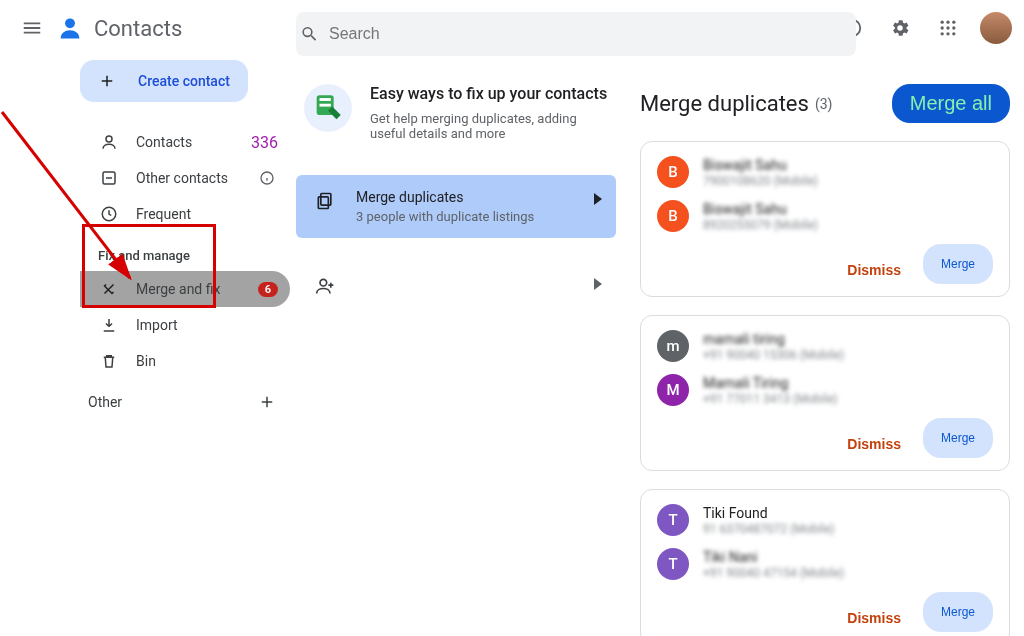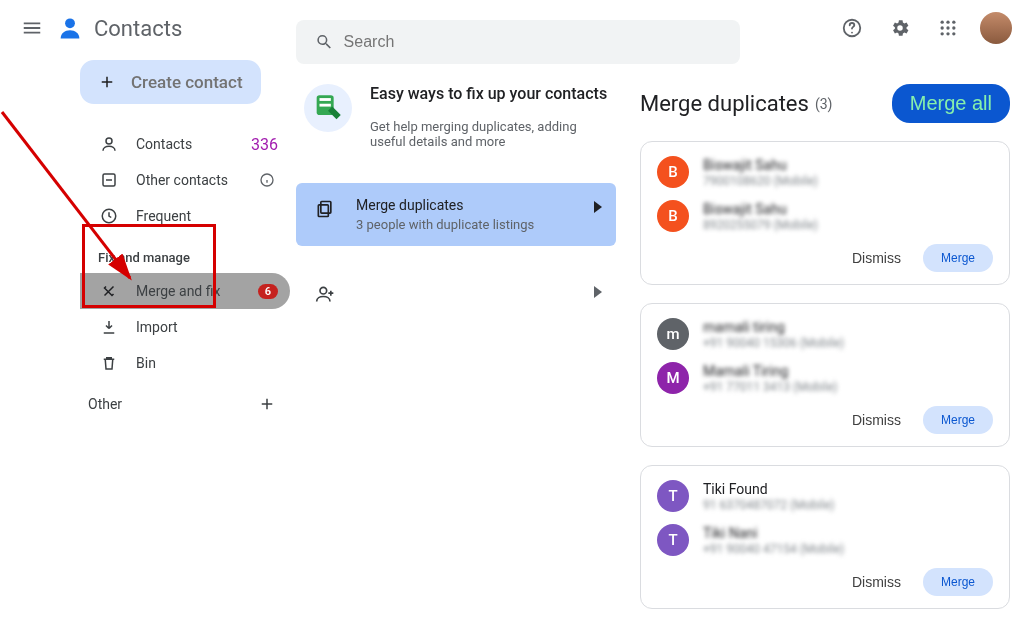--- a/index.html
+++ b/index.html
@@ -3,45 +3,45 @@
 <meta charset="utf-8">
 <style>
   * { box-sizing: border-box; margin: 0; padding: 0; }
   html, body { width: 1024px; height: 636px; font-family: "Google Sans", Roboto, Arial, sans-serif; background: #fff; color: #3c4043; overflow: hidden; }
 
   
   .header { position: relative; display: flex; align-items: center; height: 56px; padding: 0 8px; }
   .menu-btn { width: 48px; height: 48px; display: flex; align-items: center; justify-content: center; border-radius: 50%; cursor: pointer; }
   .logo-wrap { display: flex; align-items: center; gap: 10px; margin-left: 0; }
   .logo-text { font-size: 22px; color: #5f6368; letter-spacing: 0; }
-  .search { position: absolute; left: 296px; top: 20px; width: 444px; height: 44px; background: #f1f3f4; border-radius: 8px; display: flex; align-items: center; padding: 0 19px; }
+  .search { position: absolute; left: 296px; top: 12px; width: 560px; height: 44px; background: #f1f3f4; border-radius: 8px; display: flex; align-items: center; padding: 0 4px; }
   .search input { border: none; background: transparent; font-size: 16px; color: #5f6368; width: 100%; outline: none; }
   .header-right { margin-left: auto; display: flex; align-items: center; gap: 8px; padding-right: 4px; }
   .iconbtn { width: 40px; height: 40px; display: flex; align-items: center; justify-content: center; border-radius: 50%; cursor: pointer; }
   .avatar-img { width: 32px; height: 32px; border-radius: 50%; background: linear-gradient(#c48b6a,#8a5a3e); margin-left: 4px; }
 
   
   .sidebar { position: absolute; left: 80px; top: 60px; width: 210px; }
-  .create-btn { display: inline-flex; align-items: center; gap: 15px; background: #d3e3fd; color: #737373; font-weight: 500; font-size: 17px; padding: 12px 18px; border-radius: 14px; cursor: pointer; }
+  .create-btn { display: inline-flex; align-items: center; gap: 22px; background: #d3e3fd; color: #1d4ed8; font-weight: 500; font-size: 14px; padding: 12px 18px; border-radius: 14px; cursor: pointer; }
   .nav { margin-top: 22px; }
   .nav-item { position: relative; display: flex; align-items: center; height: 36px; padding: 0 12px 0 18px; border-radius: 0 18px 18px 0; font-size: 14px; color: #3c4043; cursor: pointer; }
   .nav-item .ico { width: 22px; display: flex; justify-content: center; }
   .nav-item .lbl { margin-left: 16px; flex: 1; }
   .nav-item .count { font-size: 16px; color: #a21caf; }
   .nav-item.active { background: #a3a3a3; }
   .nav-item .badge { background: #c5221f; color: #fff; border-radius: 10px; font-size: 11px; padding: 1px 7px; font-weight: 600; }
   .section-hdr { font-size: 13px; font-weight: 500; color: #3c4043; margin: 16px 0 8px 18px; }
   .labels-row { display: flex; align-items: center; justify-content: space-between; padding: 0 14px 0 8px; color: #3c4043; font-size: 14px; margin-top: 14px; }
 
   
   .main { position: absolute; left: 296px; top: 62px; width: 720px; }
   .fixcard-header { display: flex; gap: 18px; padding: 22px 8px 10px 8px; }
   .fixcard-header .illus { width: 48px; height: 48px; border-radius: 50%; background: #e8f0fe; display:flex; align-items:center; justify-content:center; }
   .fixcard-header h3 { font-size: 16px; font-weight: 500; color: #202124; }
-  .fixcard-header p { font-size: 13px; color: #5f6368; margin-top: 16px; max-width: 220px; }
+  .fixcard-header p { font-size: 13px; color: #5f6368; margin-top: 8px; max-width: 220px; }
   .action-list { margin-top: 24px; }
   .action-item { display: flex; align-items: flex-start; gap: 20px; padding: 14px 18px; border-radius: 6px; cursor: pointer; position: relative; }
   .action-item.sel { background: #aecbfa; }
   .action-item .ico { width: 22px; padding-top:2px; display:flex; justify-content:center;}
   .action-item .txt { flex: 1; }
   .action-item .ttl { font-size: 14px; color: #202124; }
   .action-item .sub { font-size: 13px; color: #5f6368; margin-top: 4px; }
   .action-item .chev { position:absolute; right:14px; top:18px; }
 
   
@@ -50,21 +50,21 @@
   .right-head h2 { font-size: 22px; font-weight: 400; color: #202124; }
   .right-head .cnt { font-size: 14px; color: #5f6368; margin-left: 6px; }
   .merge-all { margin-left: auto; background: #0b57d0; color: #86efac; border: none; border-radius: 18px; padding: 8px 18px; font-size: 20px; font-weight: 500; cursor:pointer; }
   .dup-card { border: 1px solid #dadce0; border-radius: 12px; margin-top: 18px; padding: 14px 16px 12px 16px; }
   .dup-row { display: flex; align-items: center; gap: 14px; margin-bottom: 12px; }
   .avatar { width: 32px; height: 32px; border-radius: 50%; display:flex; align-items:center; justify-content:center; color:#fff; font-size:15px; font-weight:500; }
   .dup-text .name { font-size: 14px; color: #202124; filter: blur(2px); }
   .dup-text .phone { font-size: 12px; color: #80868b; filter: blur(2px); margin-top:1px; }
   .dup-text .name.clear { filter: none; }
   .dup-actions { display: flex; justify-content: flex-end; gap: 10px; margin-top: 6px; }
-  .btn-text { background: none; border: none; color: #404040; font-size: 14px; font-weight: 400; padding: 6px 12px; cursor:pointer; border-radius:16px;}
+  .btn-text { background: none; border: none; color: #c2410c; font-size: 14px; font-weight: 700; padding: 6px 12px; cursor:pointer; border-radius:16px;margin-top:12px;}
   .btn-pill { background: #d3e3fd; color: #0b57d0; border: none; font-size: 12px; font-weight: 500; padding: 7px 18px; border-radius: 18px; cursor:pointer;}
 
   
   .annot-box { position:absolute; border:3px solid #d50000; }
   .annot-arrow { position:absolute; pointer-events:none; }
 
   svg { display:block; }
 </style>
 </head>
 <body>

